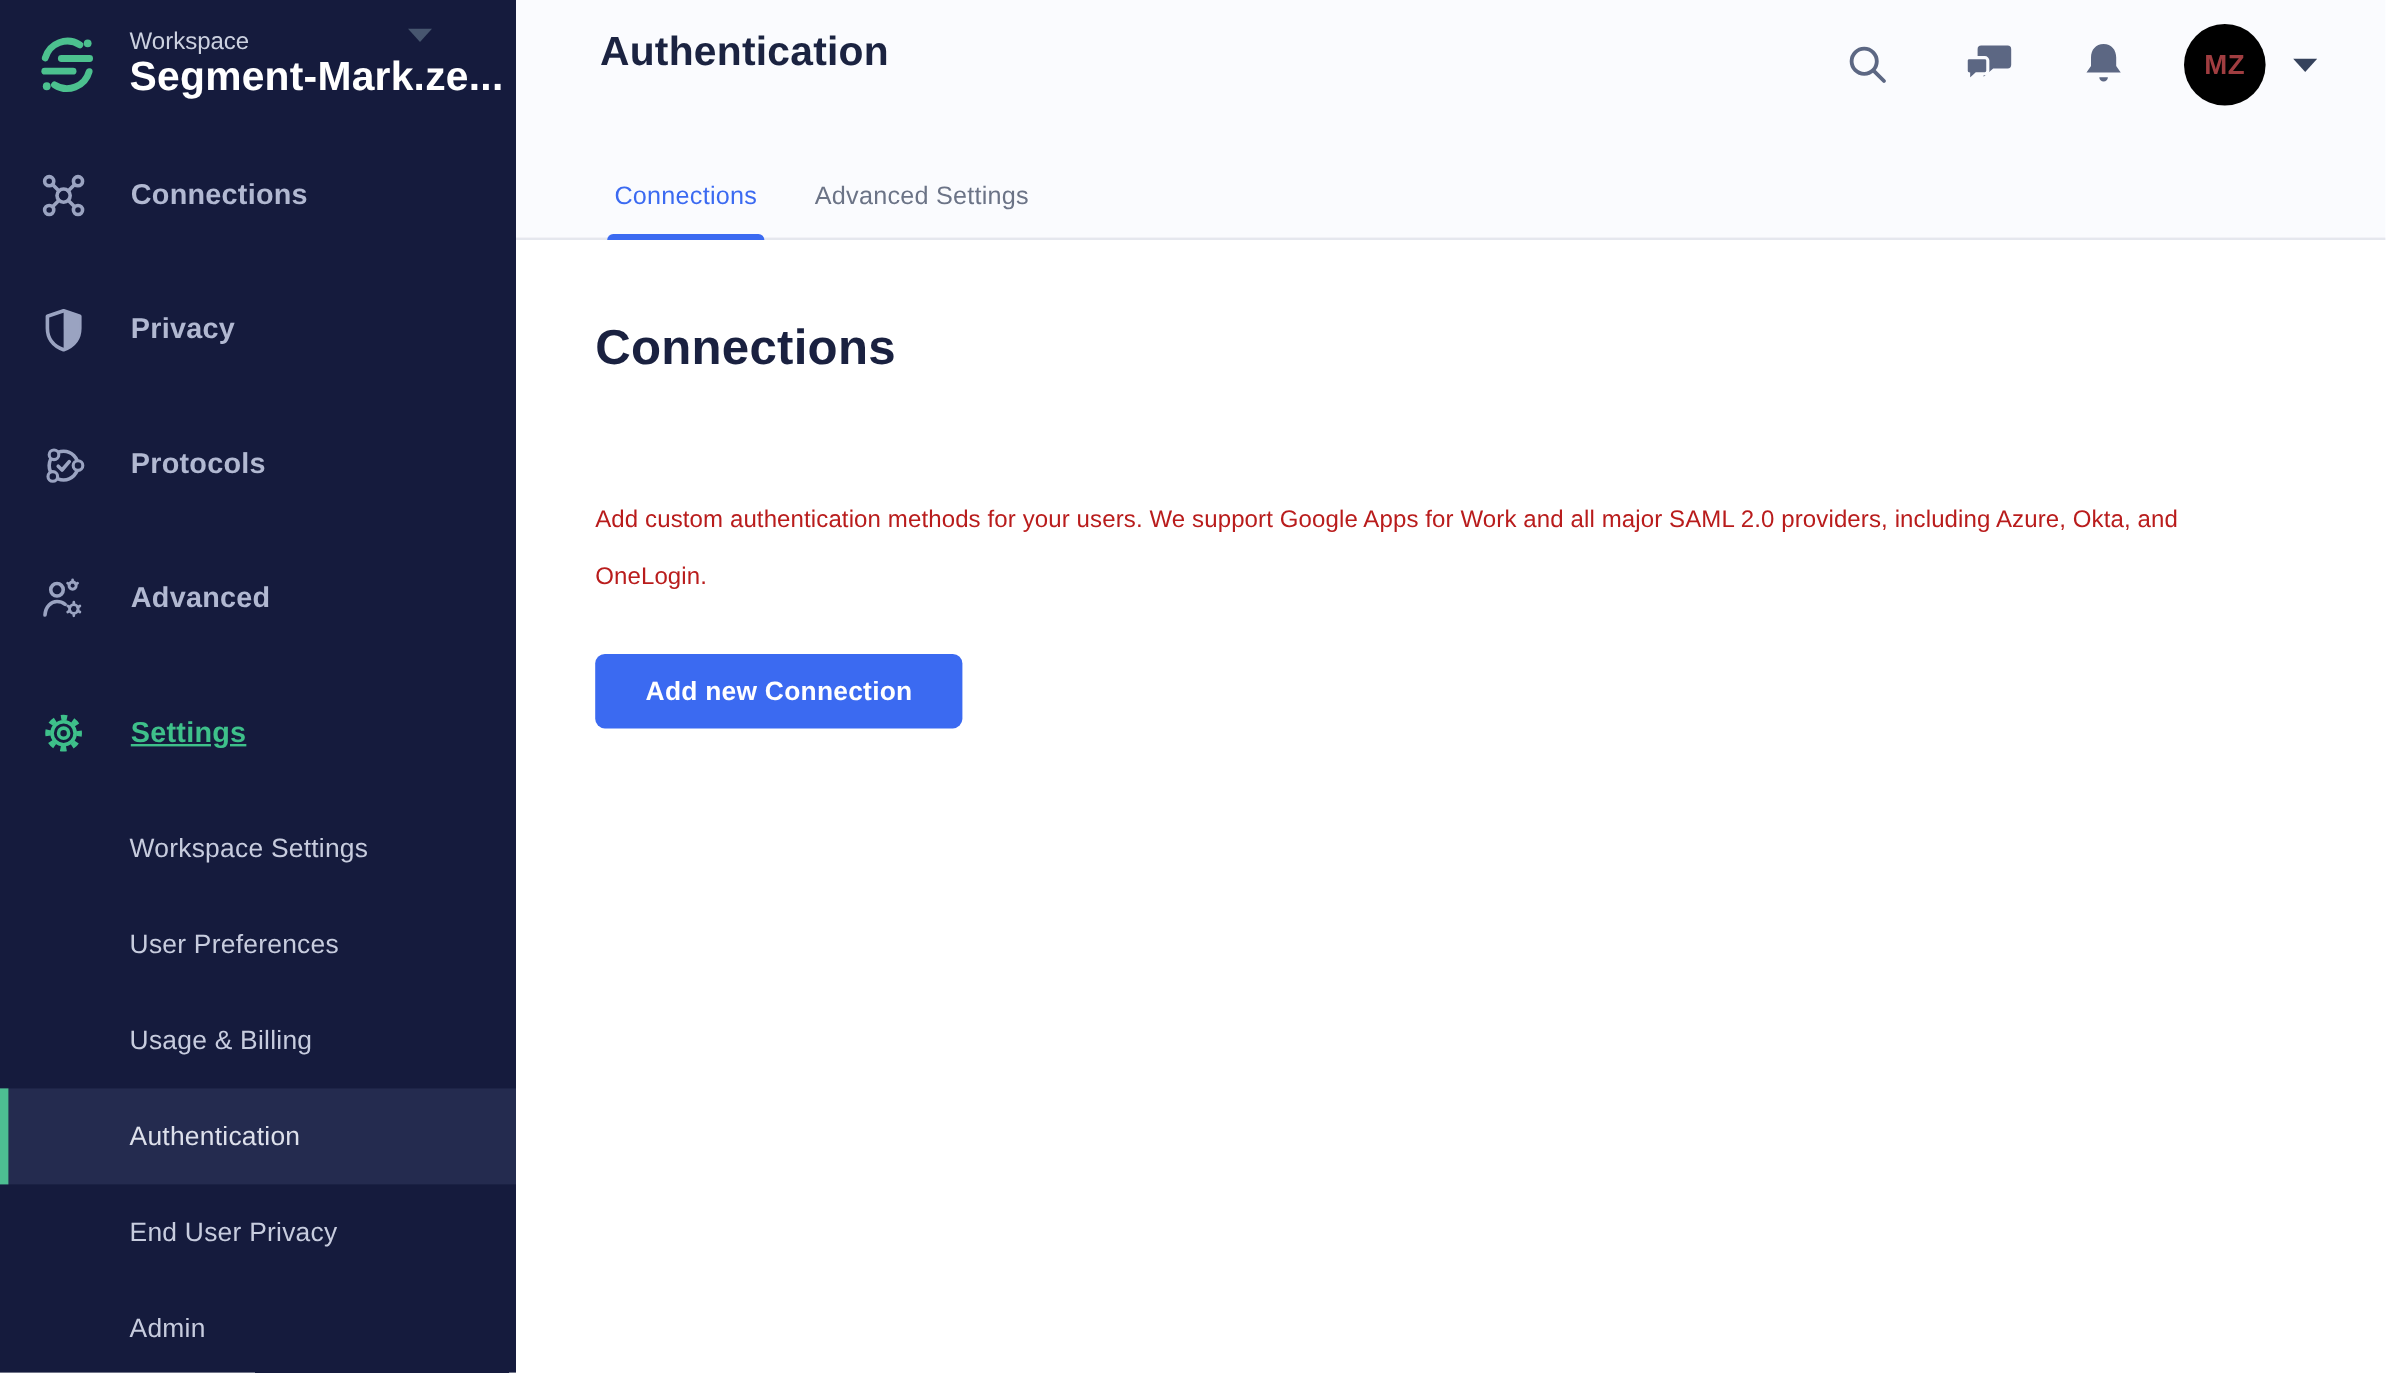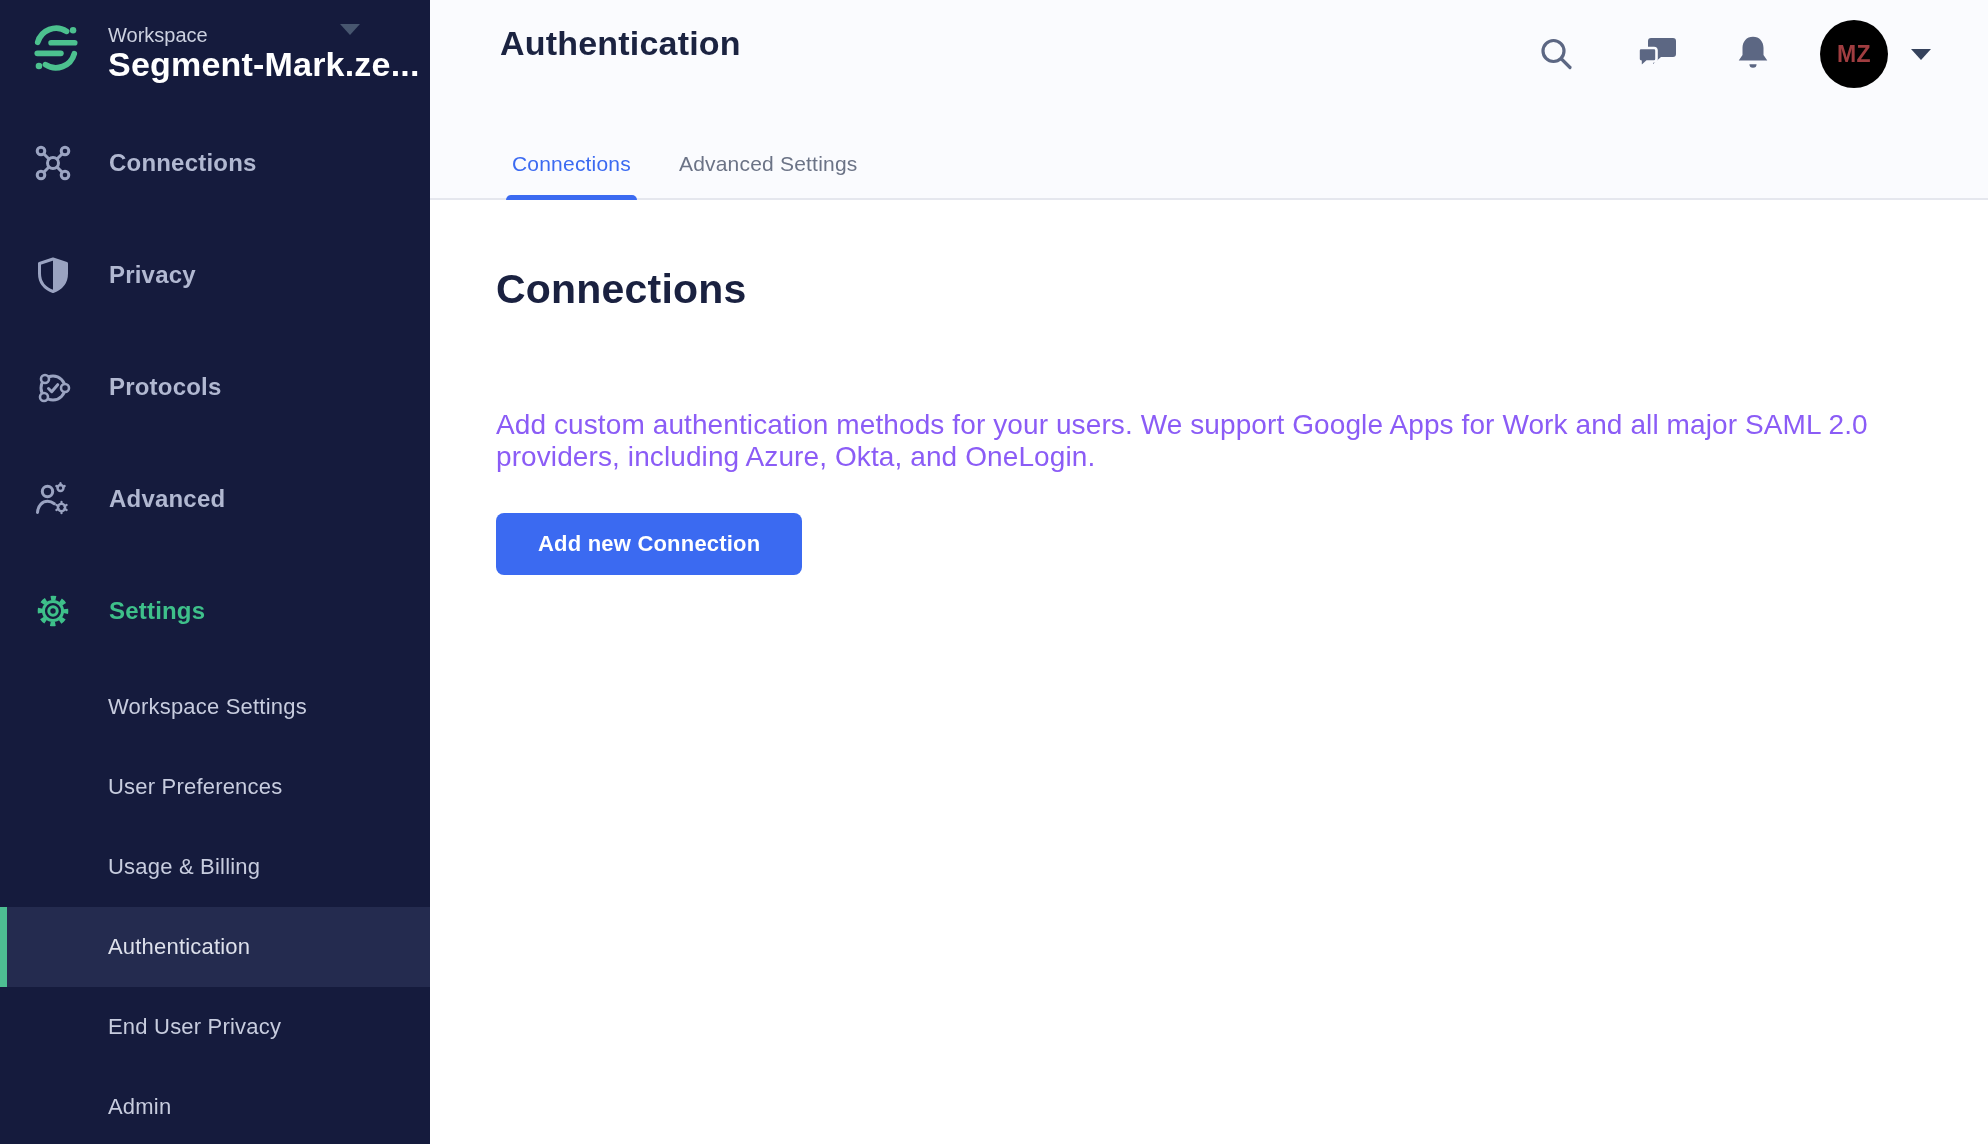--- a/index.html
+++ b/index.html
@@ -8,33 +8,33 @@
     font-family:"Liberation Sans","DejaVu Sans",sans-serif;
     background:#ffffff;
     position:relative;
   }
 
   
   .sidebar {
     position:absolute; left:0; top:0; width:430px; height:1144px;
     background:#151b3d;
   }
-  .workspace { position:absolute; left:30px; top:22px; display:flex; align-items:flex-start; }
+  .workspace { position:absolute; left:30px; top:22px; display:flex; align-items:flex-end; }
   .ws-logo { width:52px; height:52px; flex:0 0 auto; }
   .ws-text { margin-left:26px; margin-top:0; }
   .ws-label { font-size:20px; color:#ccd1e0; line-height:26px; }
   .ws-name  { font-size:34px; color:#ffffff; font-weight:700; line-height:32px; letter-spacing:.2px; }
   .ws-chevron { position:absolute; left:338px; top:22px; }
 
   .nav { position:absolute; left:0; top:107px; width:430px; }
   .nav-item { height:112px; display:flex; align-items:center; padding-left:33px; cursor:pointer; }
   .nav-icon { width:40px; height:40px; color:#9aa3c1; flex:0 0 auto; }
   .nav-label { margin-left:36px; font-size:24px; font-weight:700; color:#b1b8d1; letter-spacing:.2px; }
   .nav-item.active .nav-icon { color:#3ec08a; }
-  .nav-item.active .nav-label { color:#3ec08a; }
+  .nav-item.active .nav-label { color:#3ec08a;text-decoration:underline; }
 
   .subnav { position:absolute; left:0; top:667px; width:430px; }
   .sub-item {
     height:80px; display:flex; align-items:center; padding-left:108px;
     font-size:22px; color:#c7ccde; cursor:pointer; letter-spacing:.2px;
   }
   .sub-item.selected {
     background:#242b4f;
     border-left:7px solid #4dbe92;
     padding-left:101px;
@@ -75,21 +75,21 @@
   }
   .avatar-chevron { margin-left:22px; cursor:pointer; display:block; }
 
   
   .content { padding:0 0 0 66px; }
   .content h1 {
     margin-top:66px; font-size:41px; font-weight:700; color:#1a2140; letter-spacing:.2px;
   }
   .content .desc {
     margin-top:96px; max-width:1415px;
-    font-size:28px; line-height:32px; color:#8b5cf6; letter-spacing:.1px;
+    font-size:20px; line-height:48px; color:#b91c1c; letter-spacing:.1px;
   }
   .primary-btn {
     margin-top:40px; height:62px; padding:0 42px;
     background:#3b6af1; color:#ffffff; border:none; border-radius:8px;
     font-family:inherit; font-size:22px; font-weight:600; letter-spacing:.2px;
     cursor:pointer; display:inline-flex; align-items:center;
   }
 </style>
 </head>
 <body>

